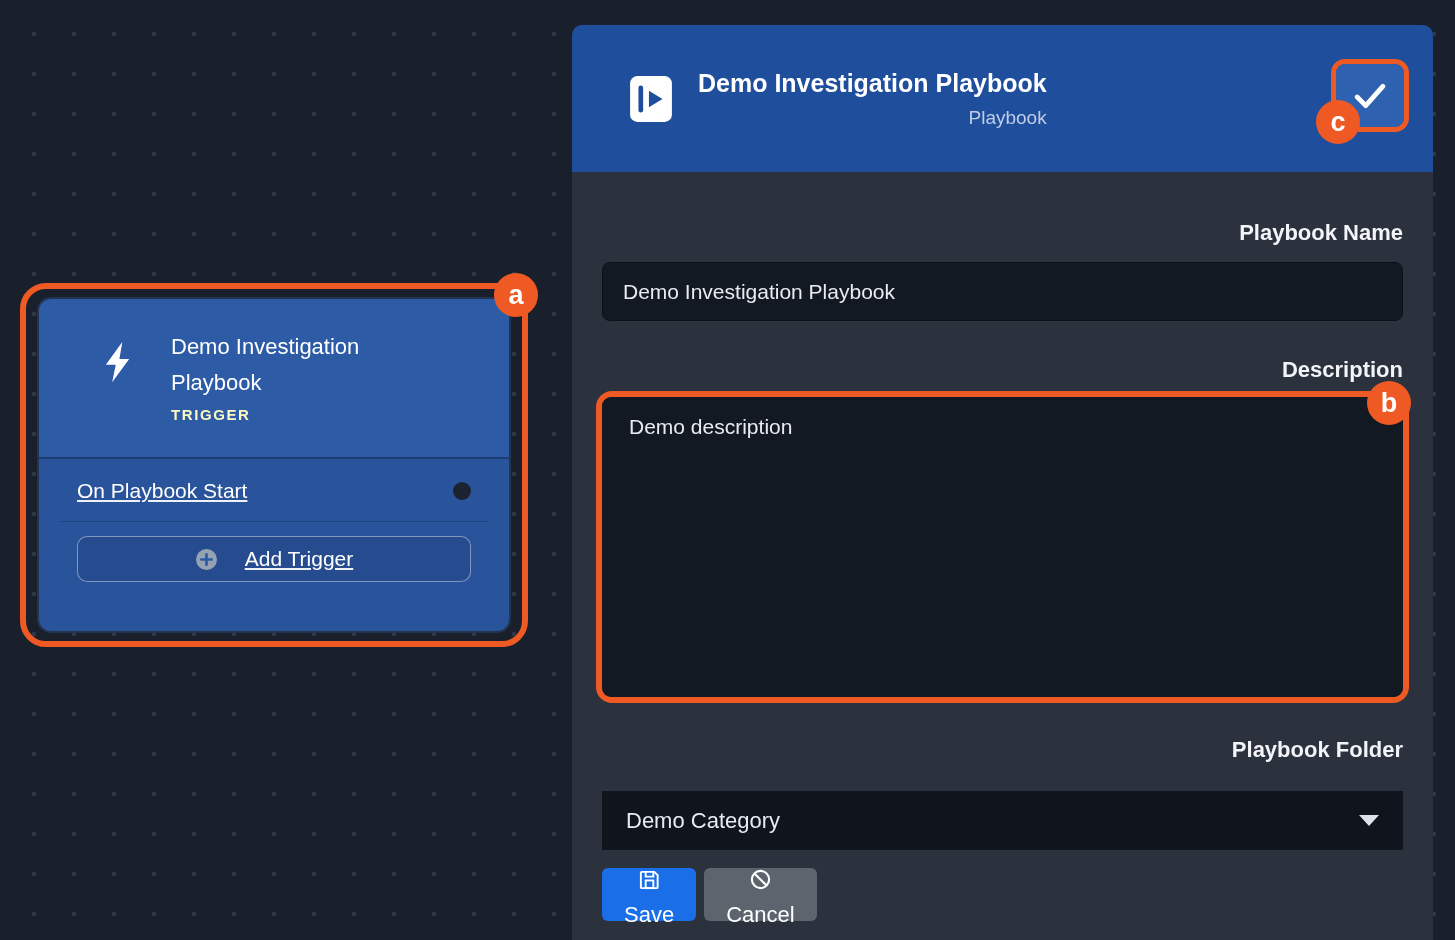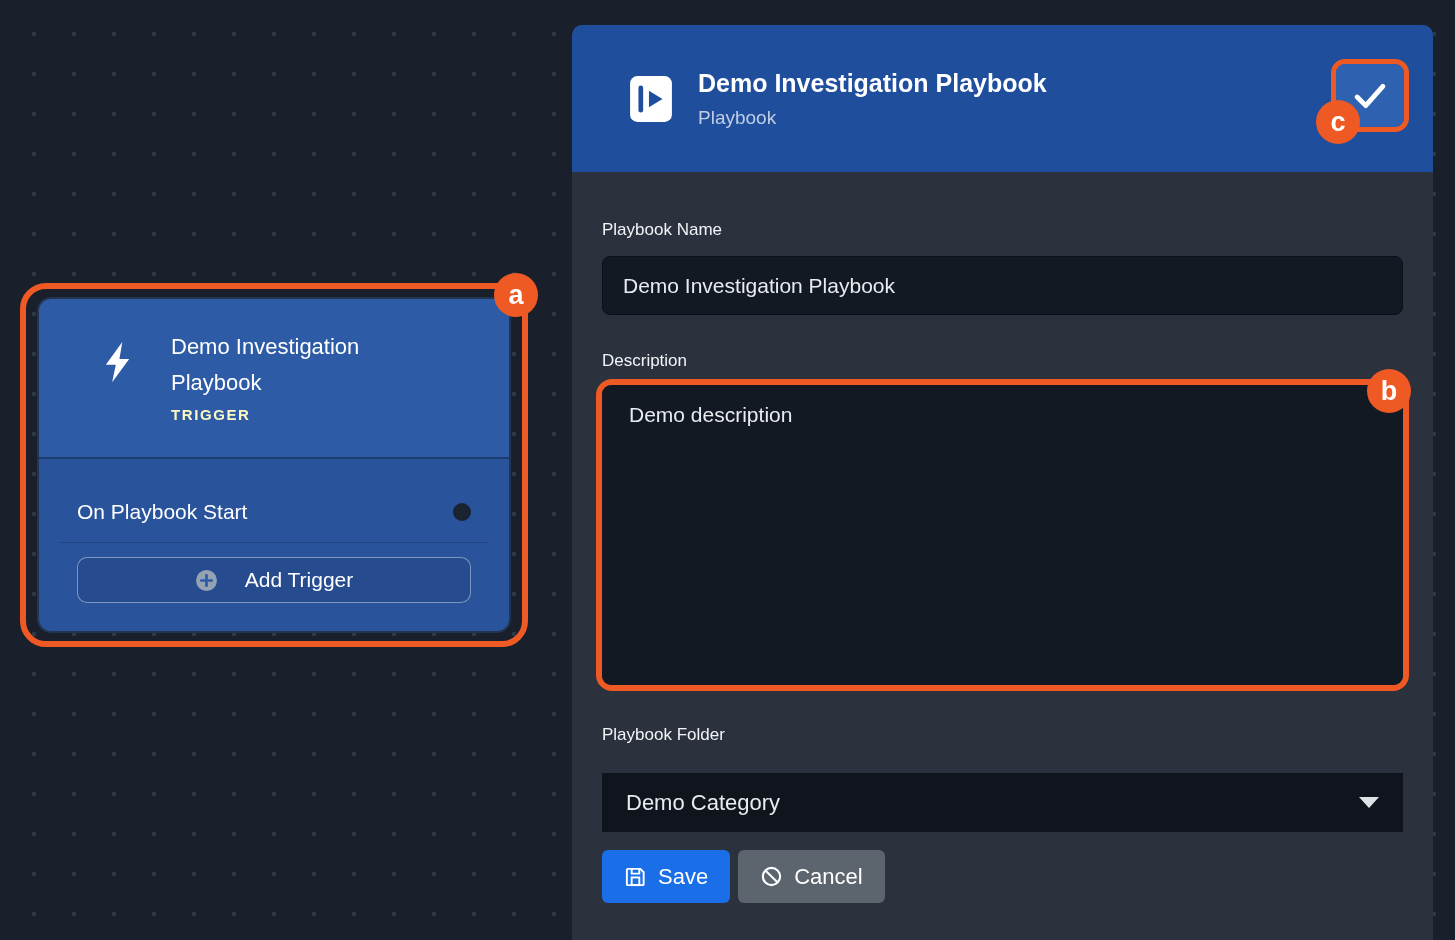--- a/index.html
+++ b/index.html
@@ -44,21 +44,21 @@
     background:var(--node-blue);
     border:2px solid #22344e;border-radius:14px;
     overflow:hidden;display:flex;flex-direction:column;
   }
   .node-top{display:flex;gap:28px;padding:30px 20px 0 58px;height:158px;}
   .bolt-icon{flex:0 0 auto;margin-top:10px;line-height:0;}
   .node-title{font-size:22px;line-height:36px;color:#fff;max-width:215px;}
   .node-type{margin-top:5px;font-size:15px;font-weight:bold;letter-spacing:1.6px;color:#fef9c3;}
   .node-triggers{
     flex:1;border-top:2px solid rgba(10,22,44,.38);
-    background:rgba(12,26,54,.10);padding:27px 20px 0;
+    background:rgba(12,26,54,.10);padding:6px 20px 0;text-decoration:underline;
   }
   .trigger-row{
     display:flex;align-items:center;justify-content:space-between;
     padding:14px 18px 18px;border-bottom:1px solid rgba(8,18,38,.22);
     font-size:21px;color:#fff;cursor:pointer;
   }
   .trigger-dot{width:18px;height:18px;border-radius:50%;background:#1b2330;flex:0 0 auto;}
   .add-trigger{
     display:flex;align-items:center;justify-content:center;gap:27px;
     margin:14px 18px 0;height:46px;width:calc(100% - 36px);
@@ -73,33 +73,33 @@
     background:var(--panel);border-radius:10px 10px 0 0;
   }
   .panel-header{
     position:relative;height:147px;background:var(--header-blue);
     border-radius:10px 10px 0 0;
     display:flex;align-items:center;padding:0 130px 0 58px;
   }
   .pb-icon{line-height:0;flex:0 0 auto;}
   .head-text{margin-left:26px;}
   .head-title{font-size:25px;font-weight:bold;color:#fff;}
-  .head-sub{margin-top:9px;font-size:19px;color:#bfcde4;}
+  .head-sub{margin-top:9px;font-size:19px;color:#bfcde4;text-align:right;}
   .annot-check{
     position:absolute;right:24px;top:34px;width:78px;height:73px;
     border:5px solid var(--orange);border-radius:14px;
   }
   .check-btn{
     width:100%;height:100%;border:none;border-radius:9px;
     background:#2e61b0;display:flex;align-items:center;justify-content:center;
     cursor:pointer;
   }
   .annot-check .badge{left:-20px;bottom:-17px;}
   .panel-body{padding:48px 30px 0;}
-  .field-label{display:block;font-size:17px;font-weight:normal;color:#f2f4f8;}
+  .field-label{display:block;font-size:22px;font-weight:bold;color:#f2f4f8;text-align:right;}
   .lbl-name{margin-bottom:16px;}
   .text-input{
     width:100%;height:59px;background:var(--field);
     border:1px solid #0c1017;border-radius:8px;
     color:#e8ebef;font-size:21px;font-family:inherit;padding:0 20px;
   }
   .lbl-desc{margin-top:36px;margin-bottom:8px;}
   .annot-b{
     position:relative;margin:0 -6px;height:312px;border-radius:16px;
     border:6px solid var(--orange);
@@ -116,21 +116,21 @@
     display:flex;align-items:center;justify-content:space-between;
     padding:0 24px;font-size:22px;color:#e8ebef;cursor:pointer;
   }
   .caret{
     width:0;height:0;border-left:10px solid transparent;border-right:10px solid transparent;
     border-top:11px solid #dfe3e8;
   }
   .btn-row{display:flex;gap:8px;margin-top:18px;}
   .btn{
     display:flex;align-items:center;gap:11px;height:53px;padding:0 22px;
-    border:none;border-radius:6px;color:#fff;font-size:22px;font-family:inherit;cursor:pointer;
+    border:none;border-radius:6px;color:#fff;font-size:22px;font-family:inherit;cursor:pointer;flex-direction:column;
   }
   .save-btn{background:var(--save);}
   .cancel-btn{background:var(--cancel);}
   .btn .ic{line-height:0;}
 </style>
 </head>
 <body>
 
 <div class="canvas">
 

